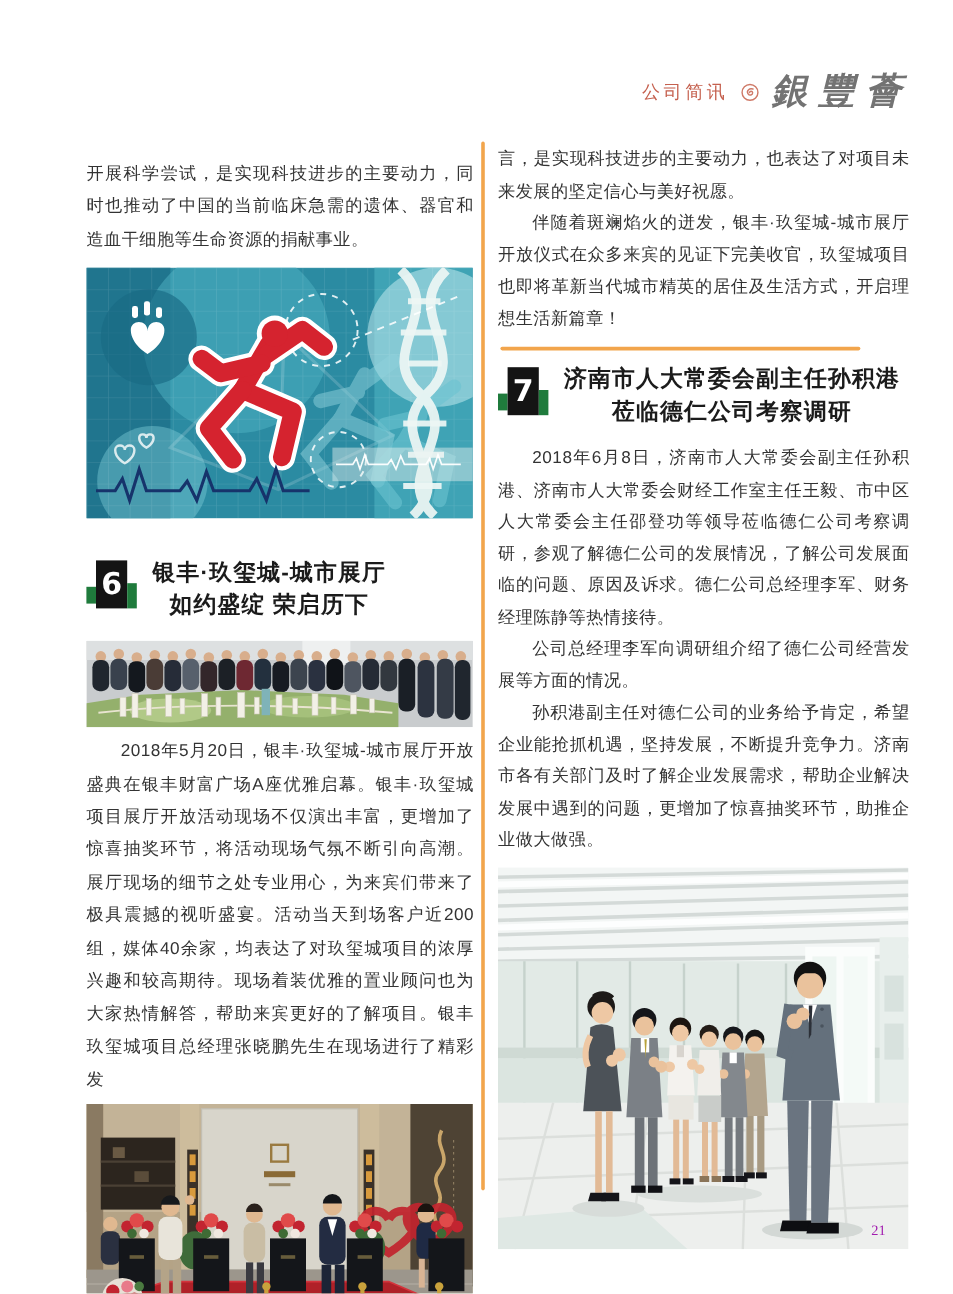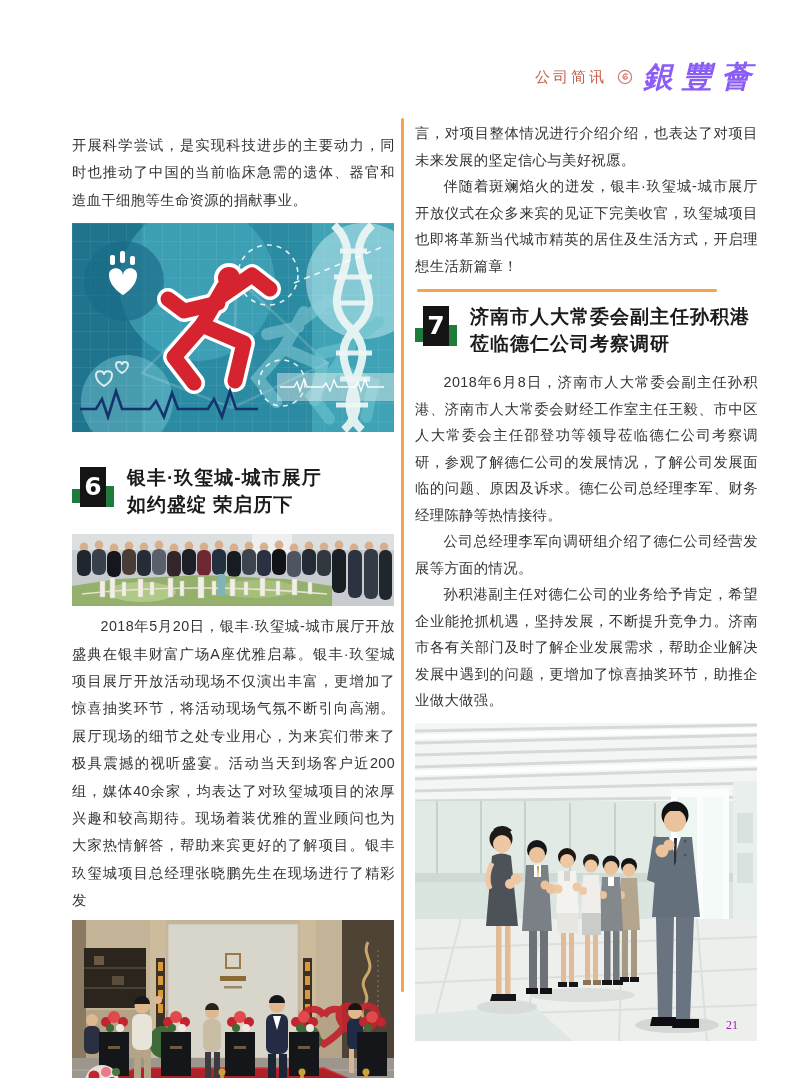--- a/index.html
+++ b/index.html
@@ -2,40 +2,40 @@
 <html><head>
 <meta charset="utf-8">
 <style>
   html,body{margin:0;padding:0;background:#ffffff;}
   .page{position:relative;width:794px;height:1078px;background:#ffffff;overflow:hidden;
         font-family:"Liberation Sans","DejaVu Sans",sans-serif;border-radius:20px;}
   
   .hdr{position:absolute;top:62px;right:34px;display:flex;align-items:center;gap:10px;}
   .hdr-label{color:#c5604e;font-size:15px;letter-spacing:3px;}
   .swirl{width:16px;height:16px;display:inline-block;}
-  .brand{color:#8b5cf6;font-size:30px;font-family:"DejaVu Serif","Liberation Serif",serif;
+  .brand{color:#737373;font-size:30px;font-family:"DejaVu Serif","Liberation Serif",serif;
          font-style:italic;font-weight:bold;letter-spacing:9px;line-height:30px;}
   
   .col-left{position:absolute;left:72px;top:116px;width:323px;}
   .col-right{position:absolute;left:415px;top:116px;width:343px;}
   .vline{position:absolute;left:401px;top:118px;width:3px;height:874px;background:#f2a54c;border-radius:2px;}
   .para{font-size:14.3px;line-height:27.4px;color:#333333;text-align:justify;margin:0;
         letter-spacing:0.4px;}
   .para-r{line-height:26.5px;}
   .indent{text-indent:2em;}
   .hrule{width:300px;height:3px;background:#f2a54c;border:none;margin:10px 0 0 2px;border-radius:2px;}
   
   .sec-head{display:flex;align-items:flex-start;margin-top:0;}
   .badge{display:flex;align-items:flex-end;height:40px;flex:0 0 auto;margin-top:3px;}
   .bg-l{width:8px;height:14px;margin-bottom:4px;}
   .bg-c{width:26px;height:40px;color:#ffffff;text-align:center;
         font-weight:bold;font-size:25px;line-height:40px;font-family:"DejaVu Sans",sans-serif;}
   .bg-r{width:8px;height:21px;margin-bottom:0;}
   .sec-title{margin-left:13px;font-size:19px;line-height:27px;font-weight:bold;color:#1b1b1b;letter-spacing:1px;}
-  .sec-title span{display:block;}
+  .sec-title span{display:block;text-align:center;}
   
   .ph{display:block;}
   .ph svg{display:block;}
   .pagenum{position:absolute;left:726px;top:1018px;font-size:12px;color:#a21caf;
            font-family:Liberation Serif, serif;}
 </style>
 </head>
 <body>
 
 <div class="page">
@@ -375,21 +375,21 @@
 
         <circle cx="162" cy="200" r="19" fill="#20242a"></circle>
         <circle cx="306" cy="198" r="21" fill="#2a2e34"></circle>
         <circle cx="96" cy="204" r="16" fill="#30343a"></circle>
       </svg>
     </div>
   </div>
 
   <div class="col-right">
 
-    <p class="para para-r" style="margin-top:4px;">言，对项目整体情况进行介绍介绍，也表达了对项目未来发展的坚定信心与美好祝愿。</p>
+    <p class="para para-r" style="margin-top:4px;">言，是实现科技进步的主要动力，也表达了对项目未来发展的坚定信心与美好祝愿。</p>
     <p class="para para-r indent">伴随着斑斓焰火的迸发，银丰·玖玺城-城市展厅开放仪式在众多来宾的见证下完美收官，玖玺城项目也即将革新当代城市精英的居住及生活方式，开启理想生活新篇章！</p>
 
     <hr class="hrule">
 
     <div class="sec-head" style="margin-top:11px;">
       <div class="badge">
         <span class="bg-l" style="background:#1f7b3c;"></span>
         <span class="bg-c" style="background:#141414;">7</span>
         <span class="bg-r" style="background:#1f7b3c;"></span>
       </div>

